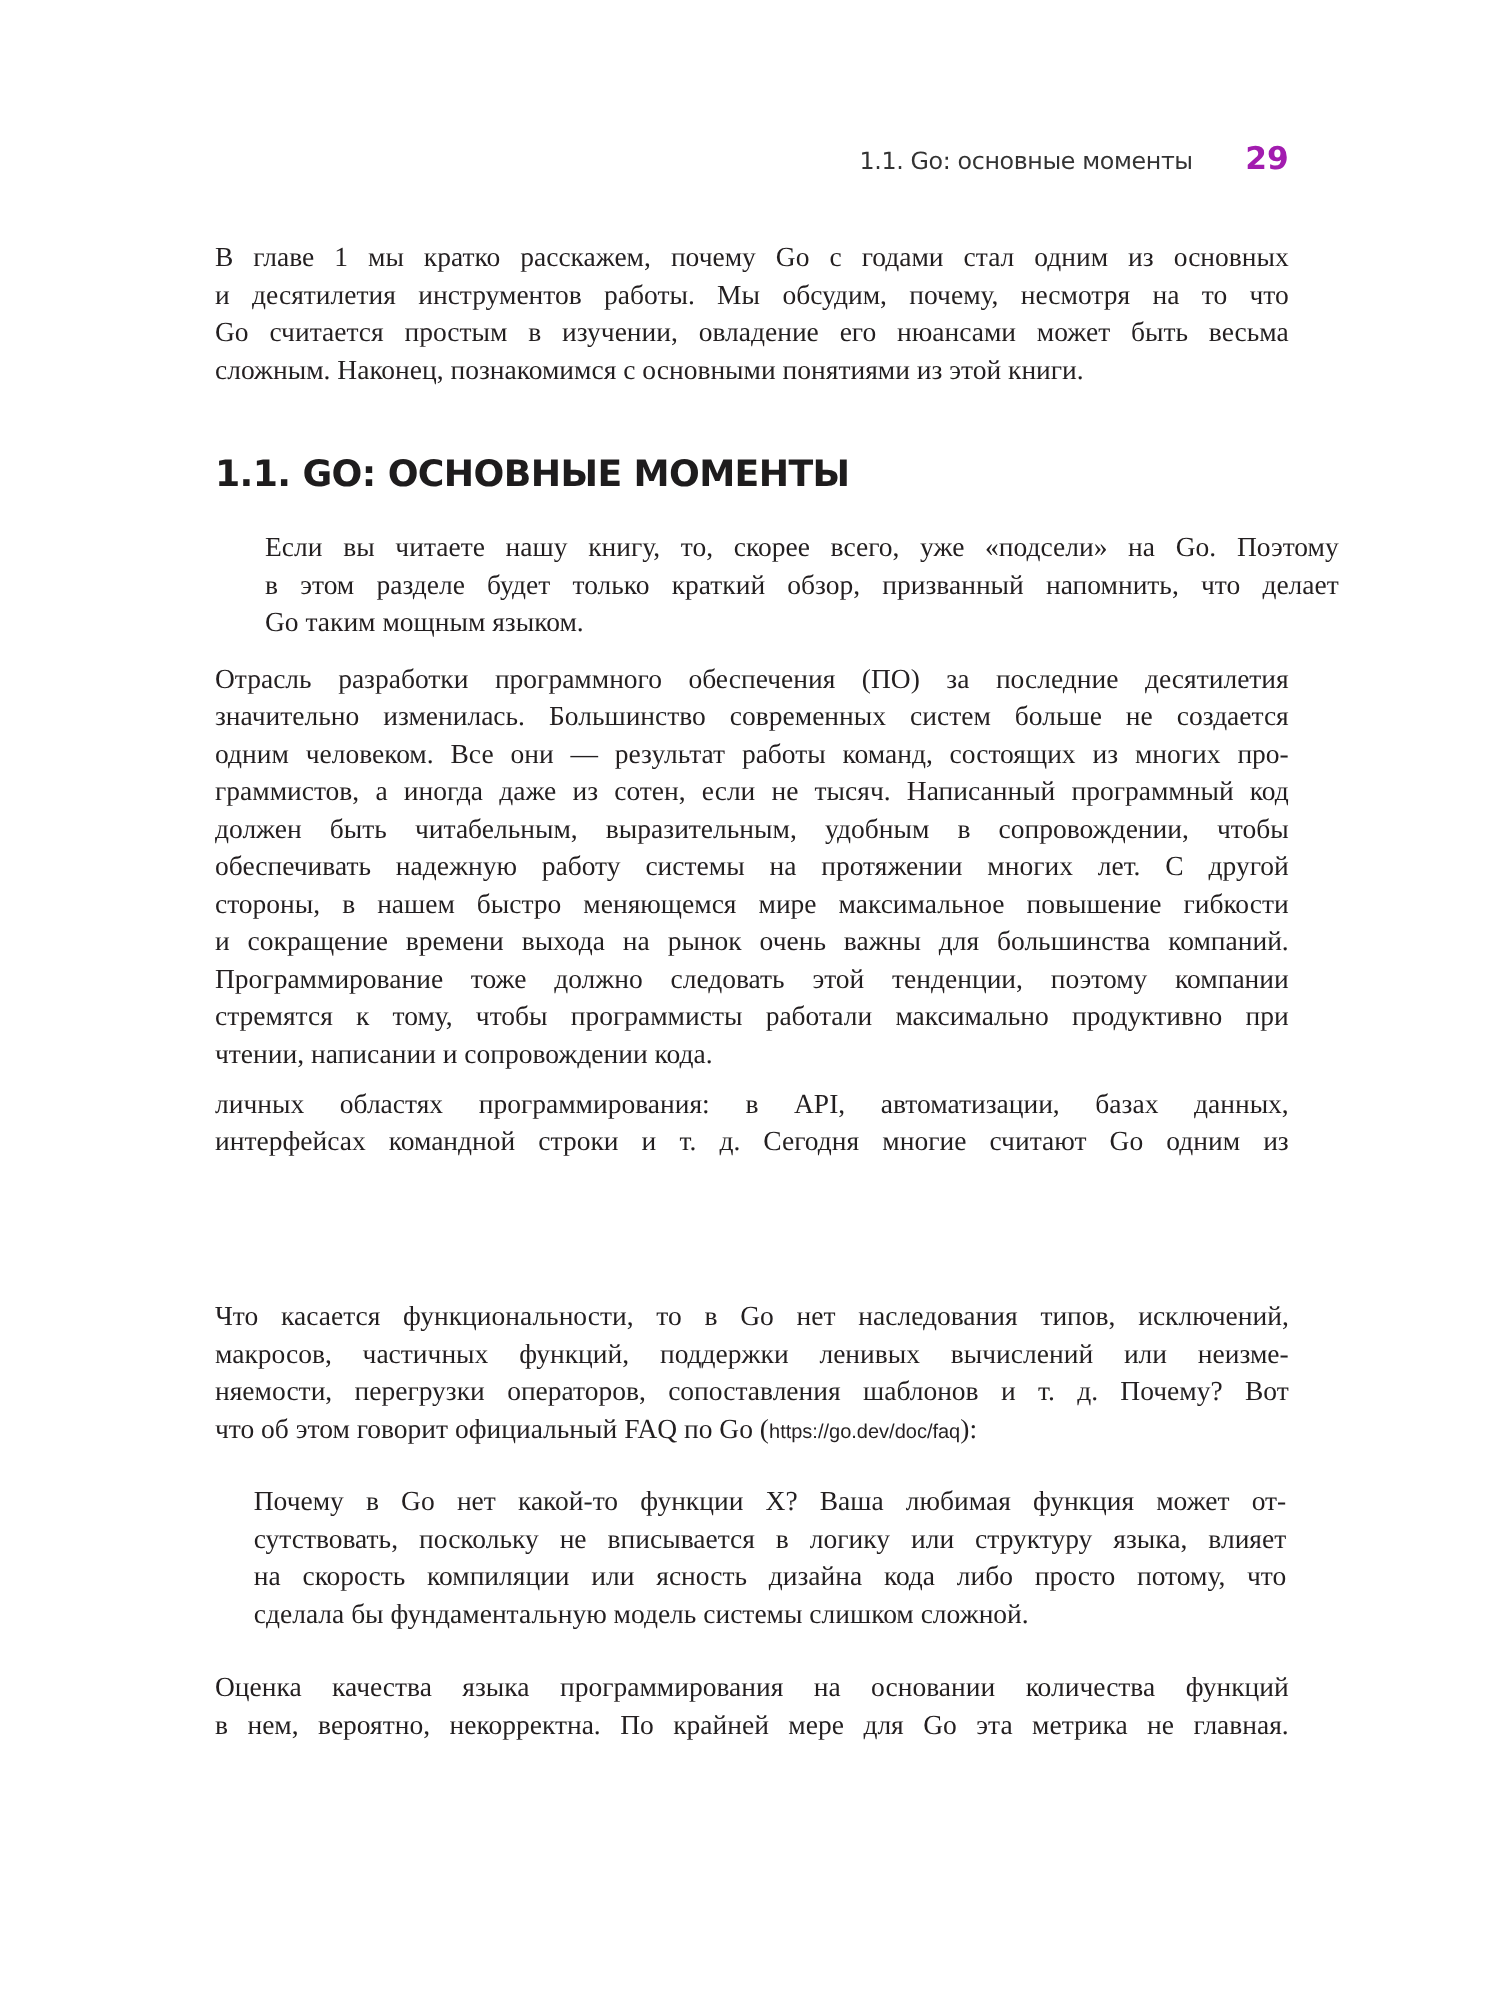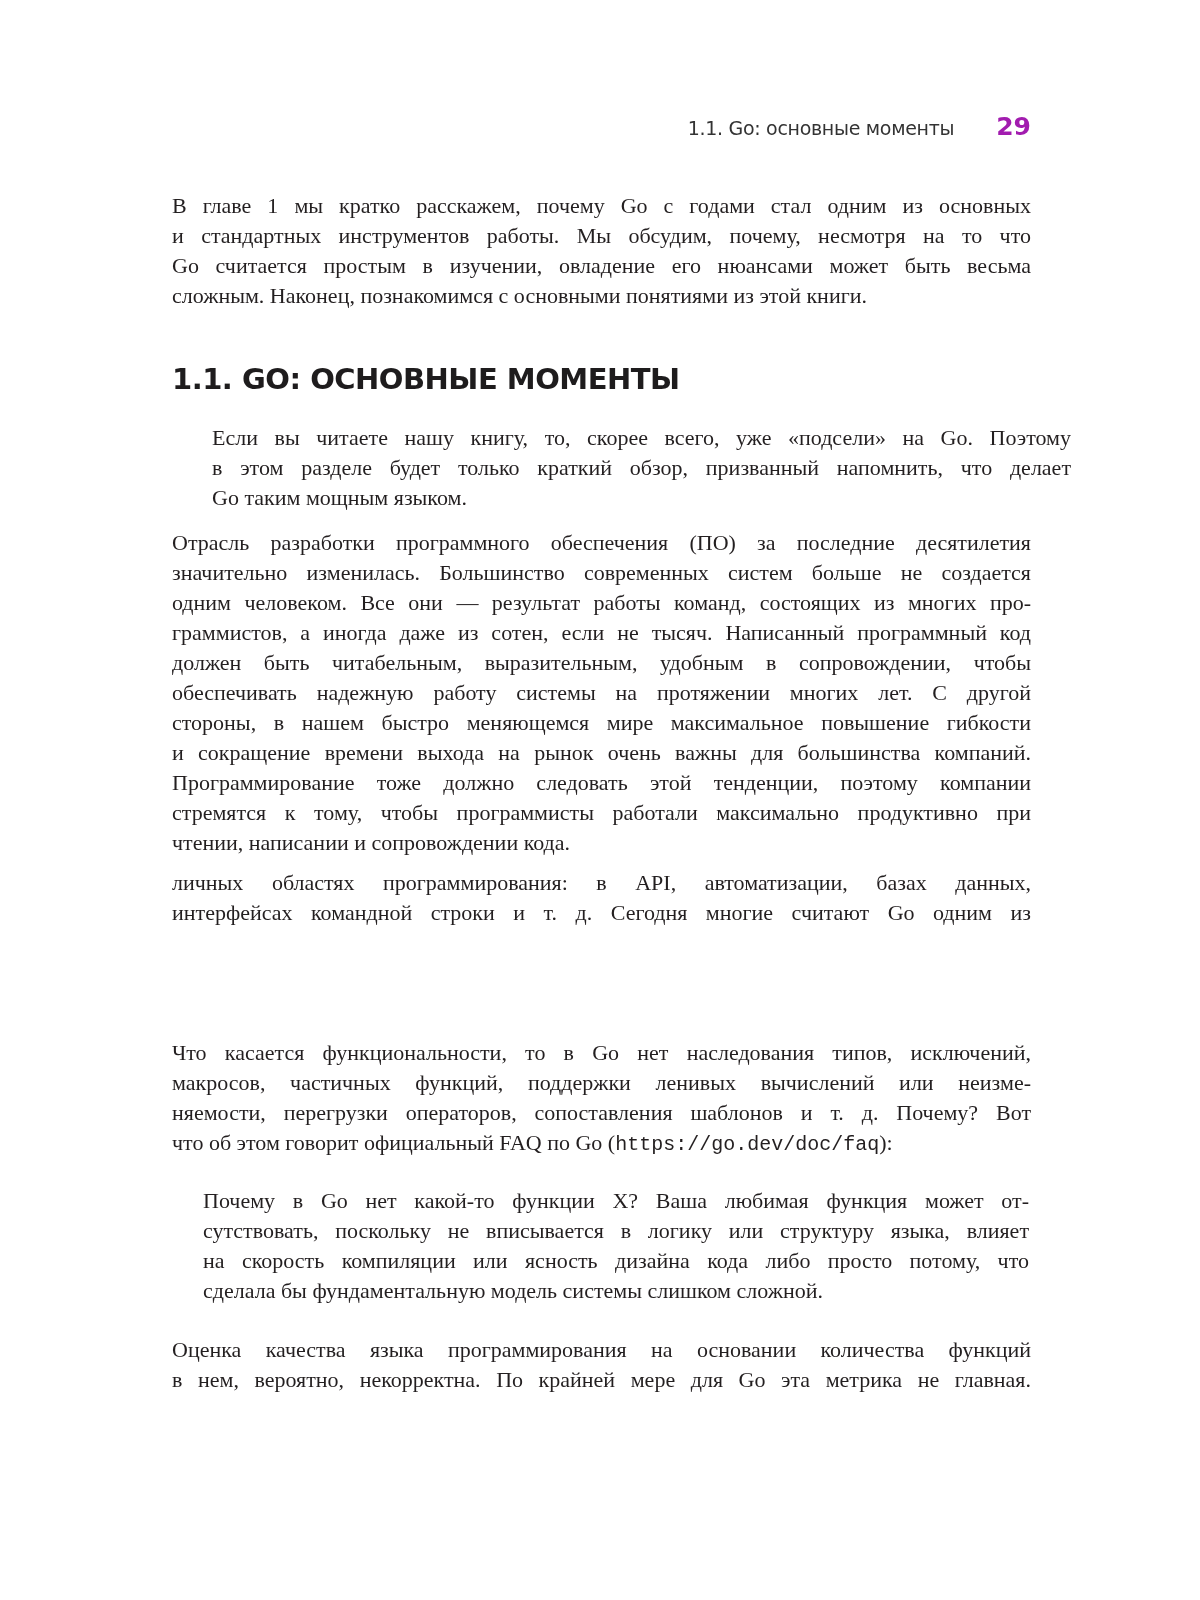--- a/index.html
+++ b/index.html
@@ -6,32 +6,32 @@
   body { width: 1200px; height: 1600px; position: relative; overflow: hidden; color: #231f20; }
   .running-head { position: absolute; top: 112px; left: 0; width: 1031px; text-align: right; }
   .rh-title { font-family: "DejaVu Sans", sans-serif; font-size: 19px; color: #333; letter-spacing: -0.3px; }
   .rh-page { font-family: "DejaVu Sans", sans-serif; font-weight: bold; font-size: 25px; color: #a21caf; margin-left: 42px; }
   .block { position: absolute; left: 172px; width: 859px; }
   .line { display: block; font-family: "Liberation Serif", serif; font-size: 22px; line-height: 30px; height: 30px; white-space: nowrap; text-align: justify; text-align-last: justify; }
   .line.last { text-align-last: left; }
   .heading { position: absolute; left: 172px; top: 362px; font-family: "DejaVu Sans", sans-serif; font-weight: bold; font-size: 29px; letter-spacing: -0.5px; color: #1e1c1d; }
   .quote { left: 203px; width: 826px; }
   .quote .line { }
-  .mono { font-family: Liberation Mono, monospace; font-size: 20px; }
+  .mono { font-family: Liberation Sans, sans-serif; font-size: 16px; }
 </style>
 </head>
 <body>
 
 <div class="running-head">
   <span class="rh-title">1.1. Go: основные моменты</span><span class="rh-page">29</span>
 </div>
 
 <div class="block" style="top:191px;">
   <span class="line">В главе 1 мы кратко расскажем, почему Go с годами стал одним из основных</span>
-  <span class="line">и стандартных инструментов работы. Мы обсудим, почему, несмотря на то что</span>
+  <span class="line">и десятилетия инструментов работы. Мы обсудим, почему, несмотря на то что</span>
   <span class="line">Go считается простым в изучении, овладение его нюансами может быть весьма</span>
   <span class="line last">сложным. Наконец, познакомимся с основными понятиями из этой книги.</span>
 </div>
 
 <div class="heading">1.1. GO: ОСНОВНЫЕ МОМЕНТЫ</div>
 
 <div class="block" style="top:423px;margin-left:40px;">
   <span class="line">Если вы читаете нашу книгу, то, скорее всего, уже «подсели» на Go. Поэтому</span>
   <span class="line">в этом разделе будет только краткий обзор, призванный напомнить, что делает</span>
   <span class="line last">Go таким мощным языком.</span>

